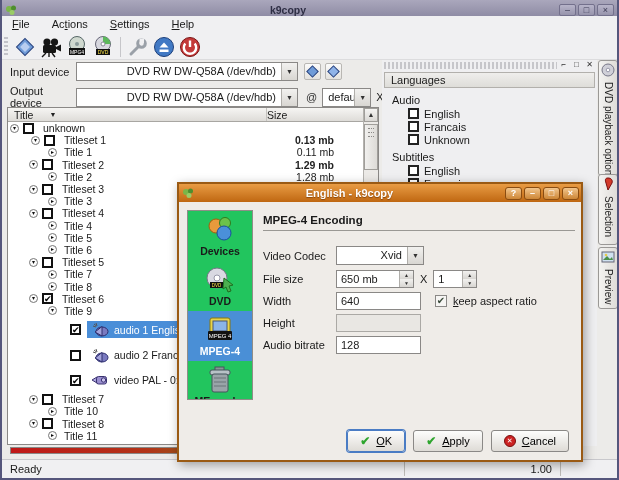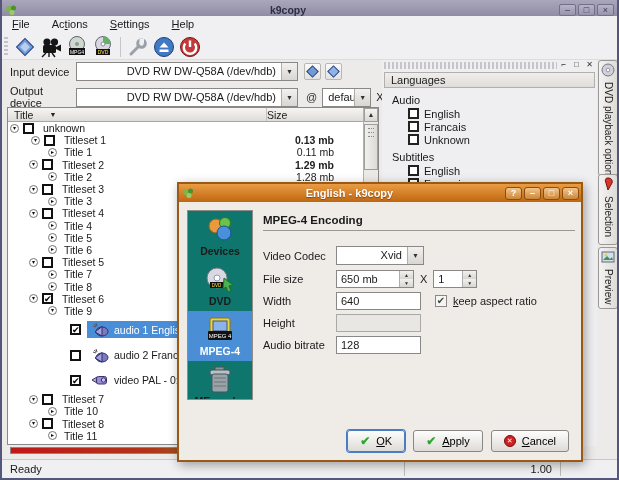--- a/index.html
+++ b/index.html
@@ -101,21 +101,21 @@
     background:#efece8; border:2px solid #9a5a14; box-shadow:2px 3px 10px rgba(0,0,0,.35); }
   #dlg-titlebar { position:absolute; left:0; top:0; width:100%; height:18px;
     background:linear-gradient(180deg,#e99c44,#bf6711); display:flex; align-items:center; }
   #dlg-titlebar .wicon { margin-left:3px; width:12px; height:12px; }
   #dlg-title { flex:1; text-align:center; font-weight:bold; color:#fff; font-size:11px;
     text-shadow:0 1px 1px rgba(90,40,0,.6); }
   .dlg-winbtn { width:17px; height:13px; margin-right:2px; border:1px solid #8a4c10; border-radius:3px;
     background:linear-gradient(180deg,#f2c58c,#cd8636); color:#fff; font-size:9px; font-weight:bold;
     line-height:11px; text-align:center; }
   #dlg-sidebar { position:absolute; left:8px; top:26px; width:66px; height:190px;
-    background:#0f766e; border:1px solid #908d88; overflow:hidden; }
+    background:#22c55e; border:1px solid #908d88; overflow:hidden; }
   .dsb-item { text-align:center; padding:5px 0 4px 0; }
   .dsb-item .dsb-icon { display:flex; justify-content:center; }
   .dsb-item .dsb-label { font-weight:bold; font-size:10.5px; margin-top:1px; }
   .dsb-item.selected { background:#4a8fd6; }
   .dsb-item.selected .dsb-label { color:#fff; }
   #dlg-heading { position:absolute; left:84px; top:30px; font-weight:bold; font-size:11.5px; }
   #dlg-rule { position:absolute; left:84px; top:46px; width:312px; border-top:1px solid #9a9894; }
   .frow { position:absolute; display:flex; align-items:center; }
   .flabel { width:73px; }
   .tfield { height:18px; border:1px solid #8a8886; background:#fff; padding:2px 4px 0 4px; }

